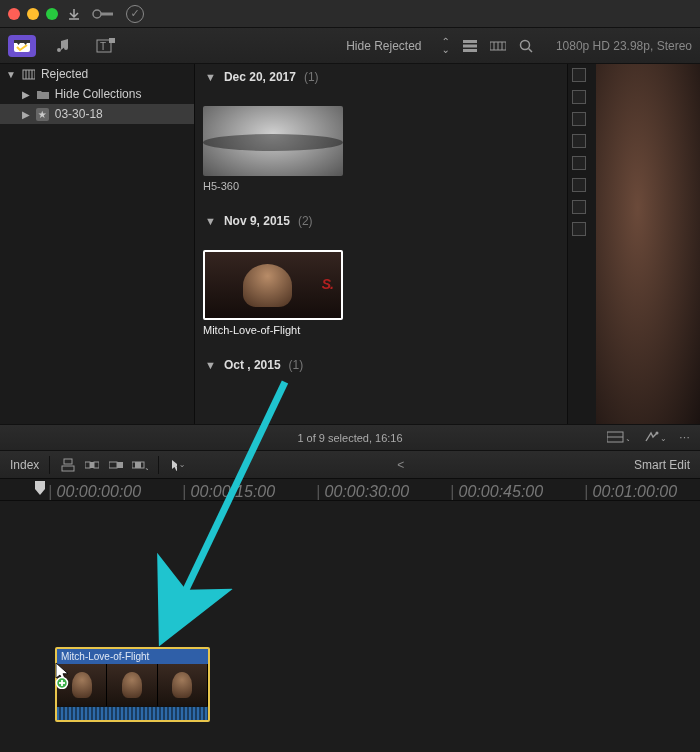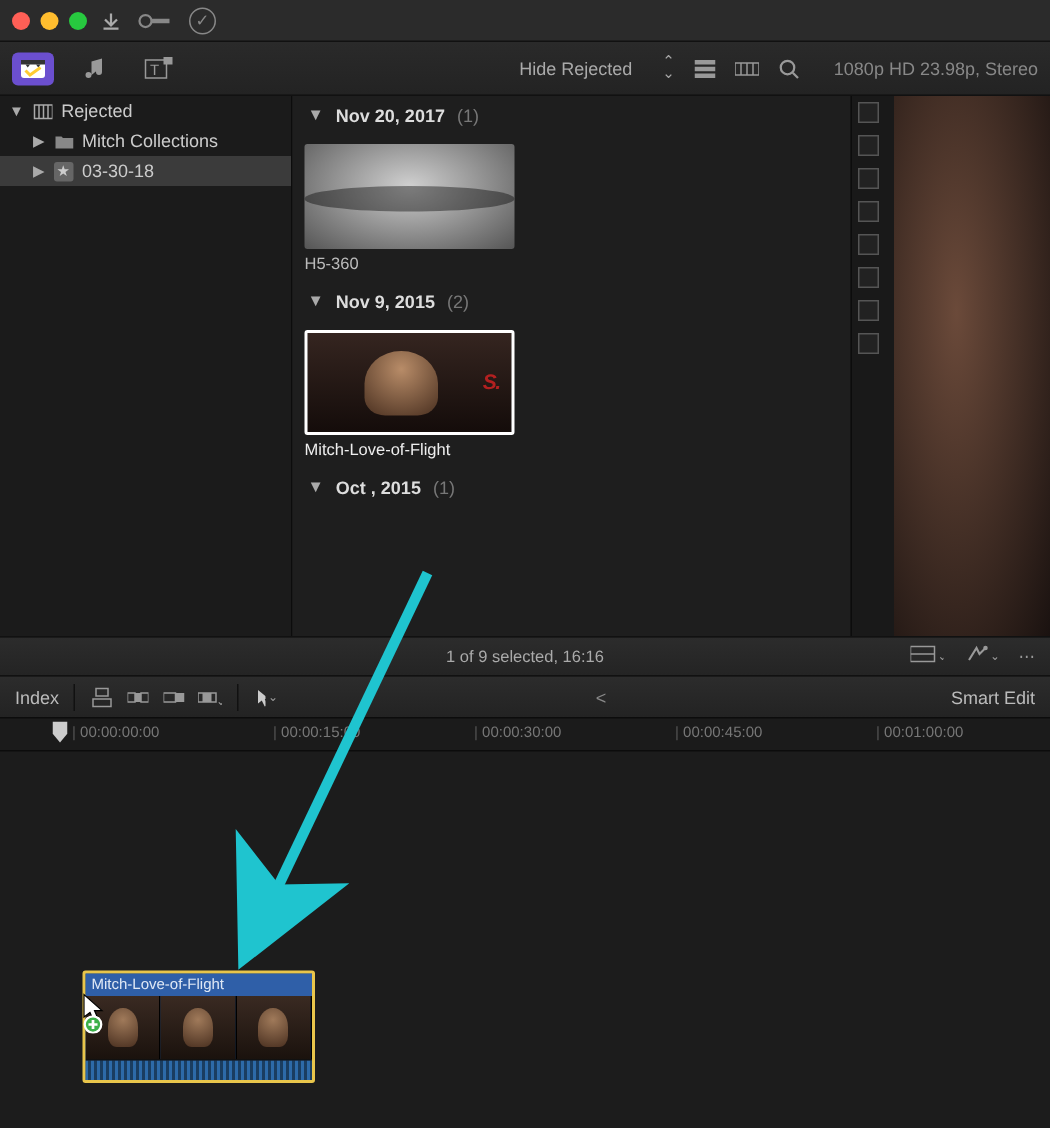--- a/index.html
+++ b/index.html
@@ -25,41 +25,41 @@
   .sidebar{width:195px;background:#1b1b1b;border-right:1px solid #0c0c0c;}
   .sb-row{display:flex;align-items:center;height:20px;padding-left:6px;gap:6px;}
   .sb-row.sel{background:#3b3b3b;}
   .disclose{font-size:10px;color:#aaa;}
   .sq{width:13px;height:13px;display:flex;align-items:center;justify-content:center;font-size:10px;}
   
   .browser{flex:1;background:#1e1e1e;position:relative;overflow:hidden;}
   .evt-head{display:flex;align-items:center;gap:8px;padding:6px 10px;color:#ddd;font-weight:600;}
   .evt-head .cnt{color:#777;font-weight:400;}
   .tri{font-size:11px;color:#aaa;}
-  .clip{display:inline-block;margin:6px 8px;vertical-align:top;}
+  .clip{display:inline-block;margin:16px 8px;vertical-align:top;}
   .thumb{width:140px;height:70px;background:linear-gradient(135deg,#555,#333);border-radius:2px;position:relative;overflow:hidden;}
   .thumb.sel{border:2px solid #fff;}
   .clipname{font-size:11px;color:#bbb;margin-top:4px;max-width:140px;overflow:hidden;text-overflow:ellipsis;white-space:nowrap;}
   .info-line{font-size:11px;color:#aaa;padding-left:150px;line-height:14px;}
   
   .viewer{width:133px;background:#191919;border-left:1px solid #0c0c0c;position:relative;overflow:hidden;}
   .check-col{position:absolute;left:4px;top:4px;display:flex;flex-direction:column;gap:8px;}
   .chkbox{width:14px;height:14px;border:1px solid #555;background:#222;}
   .viewer-img{position:absolute;left:28px;top:0;right:0;bottom:0;background:radial-gradient(ellipse at 40% 40%,#6b4a3a,#1a1210);}
   
   .infobar{height:26px;background:linear-gradient(#2c2c2c,#242424);border-top:1px solid #111;display:flex;align-items:center;justify-content:center;color:#aaa;font-size:11px;position:relative;}
   .infoctr{position:absolute;right:10px;display:flex;gap:14px;align-items:center;}
   
   .tl-tb{height:28px;background:linear-gradient(#2c2c2c,#232323);display:flex;align-items:center;border-top:1px solid #111;padding:0 10px;color:#bbb;}
   .tl-tb .sep{width:1px;height:18px;background:#111;margin:0 10px;}
   .tl-tb .rtitle{margin-left:auto;color:#bbb;}
   .mini-ico{width:16px;height:14px;display:inline-flex;align-items:center;justify-content:center;color:#999;}
   
   .ruler{height:22px;background:#1b1b1b;border-top:1px solid #0c0c0c;display:flex;align-items:center;position:relative;padding-left:40px;}
-  .ruler .tick{position:absolute;top:4px;color:#777;font-size:10px;}
+  .ruler .tick{position:absolute;top:4px;color:#777;font-size:16px;font-style:italic;}
   .ruler .tick::before{content:"";position:absolute;left:-6px;top:-2px;width:0;height:0;}
   .pipe{color:#555;}
   .playhead{position:absolute;left:35px;top:2px;width:10px;height:16px;}
   .playhead svg{display:block;}
   
   .tl-body{height:252px;background:#1c1c1c;position:relative;border-top:1px solid #0c0c0c;}
   .dropped{position:absolute;left:55px;bottom:30px;width:155px;border:2px solid #e8c54b;background:#284a78;border-radius:2px;overflow:hidden;}
   .drop-title{background:#2f5fa8;color:#dfe8f5;font-size:10px;padding:2px 4px;}
   .drop-thumbs{height:42px;display:flex;}
   .drop-thumbs>div{flex:1;background:linear-gradient(#3a2a22,#1a120d);border-right:1px solid #000;position:relative;}
@@ -167,35 +167,35 @@
         </span>
       <span>Rejected</span>
     </div>
     <div class="sb-row" style="padding-left:22px">
       <span class="disclose">▶</span>
       <span class="sq">
           <svg width="14" height="12">
             <path d="M1 3 h4 l1 1 h7 v7 h-12 z" fill="#888"></path>
           </svg>
         </span>
-      <span>Mitch Collections</span>
+      <span>Hide Collections</span>
     </div>
     <div class="sb-row sel" style="padding-left:22px">
       <span class="disclose">▶</span>
       <span class="sq" style="background:#666;border-radius:2px;">★</span>
       <span>03-30-18</span>
     </div>
   </div>
 
   <div class="browser">
 
     
     <div class="evt-head">
       <span class="tri">▼</span>
-      <span>Nov 20, 2017</span>
+      <span>Dec 20, 2017</span>
       <span class="cnt">(1)</span>
     </div>
     <div class="clip">
       <div class="thumb h5360"></div>
       <div class="clipname">H5-360</div>
     </div>
 
     
     <div class="evt-head">
       <span class="tri">▼</span>

